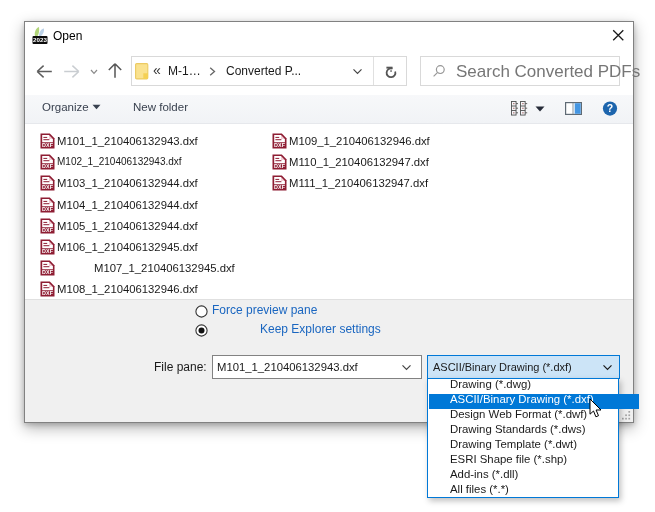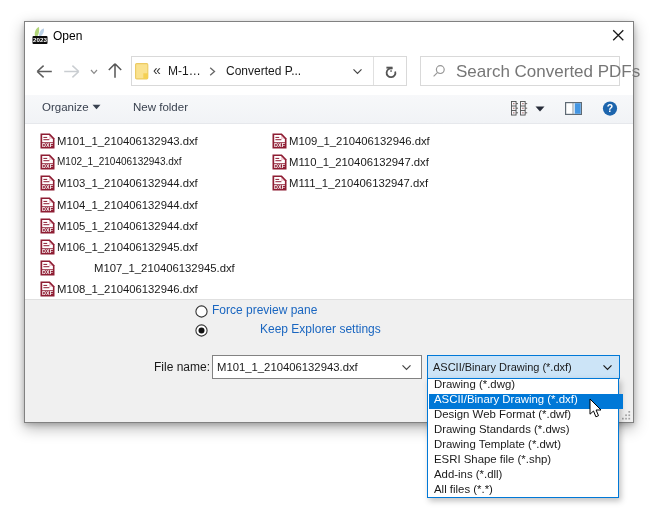--- a/index.html
+++ b/index.html
@@ -6,21 +6,21 @@
 body{width:655px;height:512px;position:relative;background:#fff;font-family:"Liberation Sans",sans-serif;overflow:hidden;}
 .abs{position:absolute;}
 .txt{position:absolute;white-space:nowrap;color:#1a1a1a;font-size:11px;line-height:14px;}
 .dlg{position:absolute;left:24px;top:21px;width:608px;height:400px;background:#fff;border:1px solid #818181;box-shadow:0 5px 14px rgba(0,0,0,.30),0 2px 5px rgba(0,0,0,.18);}
 .toolbar{position:absolute;left:25px;top:95px;width:608px;height:29px;background:linear-gradient(#f7f8fa,#f1f3f6);border-bottom:1px solid #e6e8ec;box-sizing:border-box;}
 .footer{position:absolute;left:25px;top:299px;width:608px;height:123px;background:#f0f0f0;border-top:1px solid #e0e0e0;box-sizing:border-box;}
 .navbox{position:absolute;top:56px;height:30px;background:#fff;border:1px solid #d9d9d9;box-sizing:border-box;}
 .combo{position:absolute;top:355px;height:24px;box-sizing:border-box;}
 .blue{color:#1a66c0;}
 .ddl{position:absolute;left:427px;top:378px;width:192px;height:120px;background:#fff;border:1px solid #0078d7;box-sizing:border-box;box-shadow:2px 3px 6px rgba(0,0,0,.25);}
-.ddi{position:absolute;left:1px;width:189px;height:15px;font-size:11.4px;line-height:11.5px;padding-left:5px;color:#1a1a1a;white-space:nowrap;}
+.ddi{position:absolute;left:1px;width:189px;height:15px;font-size:11.4px;line-height:11.5px;padding-left:21px;color:#1a1a1a;white-space:nowrap;}
 .ddi.sel{background:#0078d7;color:#fff;}
 </style>
 </head>
 <body>
 
 <div class="dlg"></div>
 <div class="toolbar"></div>
 <div class="footer"></div>
 
 <svg class="abs" style="left:32px;top:26px" width="16" height="19" viewBox="0 0 16 19">
@@ -216,21 +216,21 @@
 <svg class="abs" style="left:195px;top:305px" width="13" height="13" viewBox="0 0 13 13">
   <circle cx="6.5" cy="6.5" r="5.6" fill="#fff" stroke="#333" stroke-width="1.1"></circle>
 </svg>
 <div class="txt blue" style="left:212px;top:303px;font-size:12px;">Force preview pane</div>
 <svg class="abs" style="left:195px;top:324px" width="13" height="13" viewBox="0 0 13 13">
   <circle cx="6.5" cy="6.5" r="5.6" fill="#fff" stroke="#333" stroke-width="1.1"></circle>
   <circle cx="6.5" cy="6.5" r="3" fill="#111"></circle>
 </svg>
 <div class="txt blue" style="left:212px;top:322px;font-size:12px;margin-left:48px;">Keep Explorer settings</div>
 
-<div class="txt" style="left:154px;top:360px;font-size:12px;">File name:</div>
+<div class="txt" style="left:154px;top:360px;font-size:12px;">File pane:</div>
 <div class="combo" style="left:212px;width:210px;background:#fff;border:1px solid #828282;"></div>
 <div class="txt" style="left:217px;top:360px;font-size:11.3px;">M101_1_210406132943.dxf</div>
 <svg class="abs" style="left:401px;top:364px" width="11" height="7" viewBox="0 0 11 7">
   <path d="M1.5 1.3 L5.5 5.4 L9.5 1.3" stroke="#444" stroke-width="1.2" fill="none"></path>
 </svg>
 
 <div class="combo" style="left:427px;width:193px;background:#cce4f7;border:1px solid #0078d7;"></div>
 <div class="txt" style="left:433px;top:360px;">ASCII/Binary Drawing (*.dxf)</div>
 <svg class="abs" style="left:602px;top:364px" width="11" height="7" viewBox="0 0 11 7">
   <path d="M1.5 1.3 L5.5 5.4 L9.5 1.3" stroke="#1a1a1a" stroke-width="1.2" fill="none"></path>

